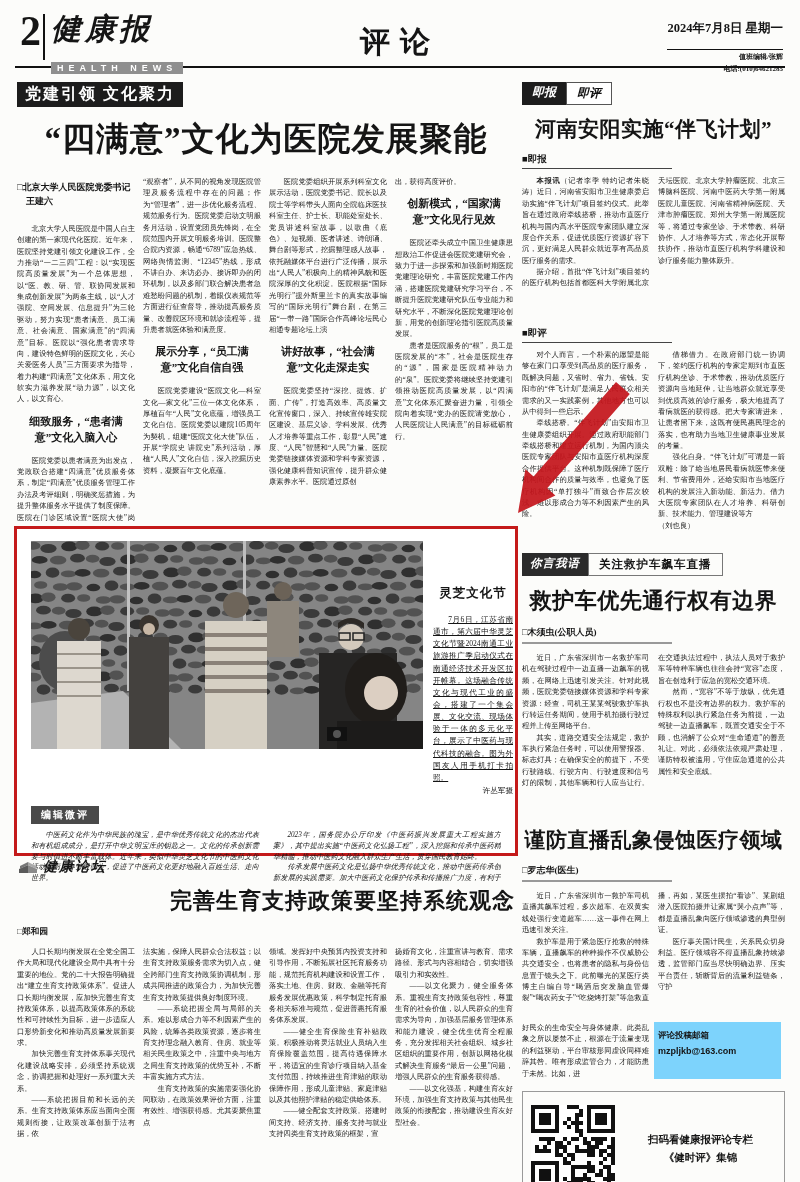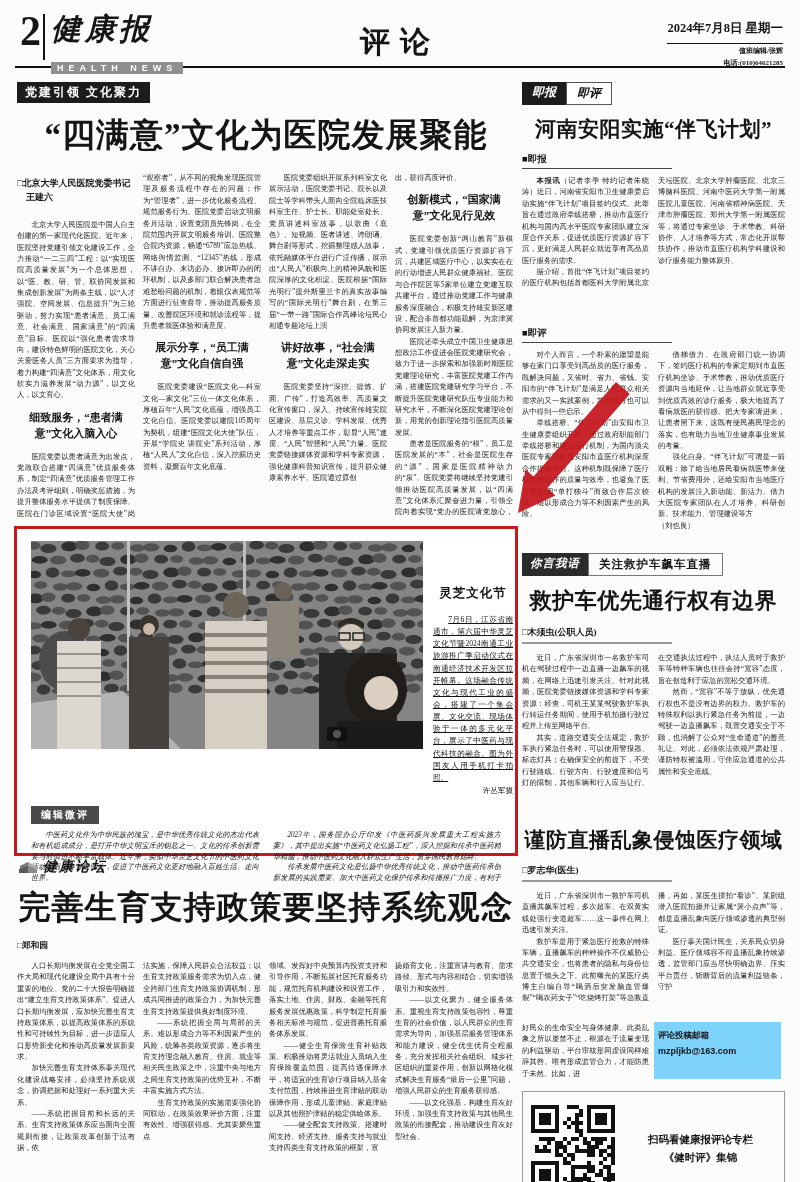--- a/index.html
+++ b/index.html
@@ -13,25 +13,25 @@
             border-bottom:2.5px solid #111; }
   .masthead { position:absolute; left:5px; top:2px; display:flex; align-items:flex-start; }
   .pagenum { font-size:42px; font-weight:bold; line-height:0.95; letter-spacing:-2px; }
   .logo-sep { width:2px; height:46px; background:#111; margin:2px 6px 0 4px; }
   .logo-cn { font-size:30px; font-weight:bold; font-style:italic; letter-spacing:4px; line-height:1.1; }
   .logo-en { background:#8f8f8f; color:#fff; font-family:"Liberation Sans",sans-serif;
              font-size:9px; font-weight:bold; letter-spacing:5px; padding:1px 6px; margin-top:17px; display:inline-block; }
   .section-title { position:absolute; left:0; right:0; top:12px; text-align:center;
                    font-size:30px; font-weight:bold; letter-spacing:10px; }
   .dateblock { position:absolute; right:2px; top:10px; text-align:right; }
-  .dateblock .d1 { font-size:12.5px; font-weight:bold; border-bottom:1px solid #111; padding-bottom:6px; }
+  .dateblock .d1 { font-size:12.5px; font-weight:bold; border-bottom:1px solid #111; padding-bottom:12px; }
   .dateblock .d2, .dateblock .d3 { font-size:7px; font-weight:bold; margin-top:2px; }
   
   .black-badge { display:inline-block; background:#1c1c1c; color:#fff; font-weight:bold;
-                 font-size:12px; padding:2px 8px; letter-spacing:2px; }
+                 font-size:16px; padding:2px 8px; letter-spacing:2px; }
   .bodytext p { font-size:7.3px; line-height:1.56; text-align:justify; text-indent:2em; color:#1b1b1b; }
   .subhead { font-size:11px; font-weight:bold; text-align:center; line-height:1.45; margin:9px 3px; }
   .author { font-size:8.6px; font-weight:bold; border:0; margin:2px 0 8px; }
   .sig { text-align:right; font-size:7.3px; }
   
   .main-article { position:absolute; left:17px; top:82px; width:498px; }
   .main-headline { font-size:33px; font-weight:bold; text-align:center; letter-spacing:1px;
                    margin:10px 0 14px; white-space:nowrap; }
   .cols4 { display:flex; gap:8px; height:346px; overflow:hidden; }
   .cols4 .col { width:118px; overflow:hidden; }
@@ -64,21 +64,21 @@
   .caption-title { font-size:12.5px; font-weight:bold; text-align:center; margin:44px 0 12px; letter-spacing:1px; }
   .caption-col p { font-size:7.6px; line-height:1.6; text-align:justify; text-indent:2em;text-decoration:underline; }
   .caption-credit { font-size:7.6px; text-align:right; margin-top:2px; }
   .micro-badge { display:inline-block; background:#4a4a4a; color:#fff; font-weight:bold; font-size:10px;
                  padding:2px 10px; letter-spacing:2px; margin:10px 0 6px; }
   .micro-text { column-count:2; column-gap:14px; height:64px; overflow:hidden; }
   .micro-text p { font-size:7.2px; line-height:1.5; text-align:justify; text-indent:2em; font-style:italic; }
   
   .forum { position:absolute; left:17px; top:858px; width:498px; }
   .forum-badge { display:flex; align-items:center; gap:4px; font-size:14px; font-weight:bold; font-style:italic; letter-spacing:2px; }
-  .forum-headline { font-size:32px; font-weight:bold; text-align:center; letter-spacing:1px; margin:10px 0 10px; white-space:nowrap;font-family:Liberation Serif, serif; }
+  .forum-headline { font-size:22px; font-weight:bold; text-align:right; letter-spacing:1px; margin:10px 0 10px; white-space:nowrap;font-family:Liberation Serif, serif; }
   .forum .cols4f { display:flex; gap:8px; height:218px; overflow:hidden; margin-top:4px; }
   .forum .cols4f .col { width:118px; overflow:hidden; }
   
   .arrow { position:absolute; left:503px; top:378px; width:140px; height:150px; z-index:5; opacity:0.93; }
 </style>
 </head>
 <body>
 
 <div class="header">
   <div class="masthead">
@@ -116,21 +116,20 @@
       <p>医院党委建设“医院文化—科室文化—家文化”三位一体文化体系，厚植百年“人民”文化底蕴，增强员工文化自信。医院党委以建院105周年为契机，组建“医院文化大使”队伍，开展“学院史 讲院史”系列活动，厚植“人民人”文化自信，深入挖掘历史资料，凝聚百年文化底蕴。</p>
     </div>
     <div class="col">
       <p>医院党委组织开展系列科室文化展示活动，医院党委书记、院长以及院士等学科带头人面向全院临床医技科室主任、护士长、职能处室处长、党员讲述科室故事，以歌曲《底色》、短视频、医者讲述、诗朗诵、舞台剧等形式，挖掘整理感人故事，依托融媒体平台进行广泛传播，展示出“人民人”积极向上的精神风貌和医院深厚的文化积淀。医院根据“国际光明行”援外斯里兰卡的真实故事编写的“国际光明行”舞台剧，在第三届“一带一路”国际合作高峰论坛民心相通专题论坛上演</p>
       <div class="subhead">讲好故事，“社会满意”文化走深走实</div>
       <p>医院党委坚持“深挖、提炼、扩面、广传”，打造高效率、高质量文化宣传窗口，深入、持续宣传雄安院区建设、基层义诊、学科发展、优秀人才培养等重点工作，彰显“人民”速度、“人民”智慧和“人民”力量。医院党委链接媒体资源和学科专家资源，强化健康科普知识宣传，提升群众健康素养水平。医院通过原创</p>
     </div>
     <div class="col">
       <p style="text-indent:0">出，获得高度评价。</p>
       <div class="subhead">创新模式，“国家满意”文化见行见效</div>
-      <p>医院党委创新“两山教育”新模式，党建引领优质医疗资源扩容下沉，共建区域医疗中心，以实实在在的行动增进人民群众健康福祉。医院与合作院区等5家单位建立党建互联共建平台，通过推动党建工作与健康服务深度融合，积极支持雄安新区建设，配合非首都功能疏解，为京津冀协同发展注入新力量。</p>
       <p>医院还牵头成立中国卫生健康思想政治工作促进会医院党建研究会，致力于进一步探索和加强新时期医院党建理论研究，丰富医院党建工作内涵，搭建医院党建研究学习平台，不断提升医院党建研究队伍专业能力和研究水平，不断深化医院党建理论创新，用党的创新理论指引医院高质量发展。</p>
       <p>患者是医院服务的“根”，员工是医院发展的“本”，社会是医院生存的“源”，国家是医院精神动力的“泉”。医院党委将继续坚持党建引领推动医院高质量发展，以“四满意”文化体系汇聚奋进力量，引领全院向着实现“党办的医院请党放心，人民医院让人民满意”的目标砥砺前行。</p>
     </div>
   </div>
 </div>
 
 <div class="right-rail">
   <div class="tabs">
     <span class="tab1">即报</span>
     <span class="tab2">即评</span>

